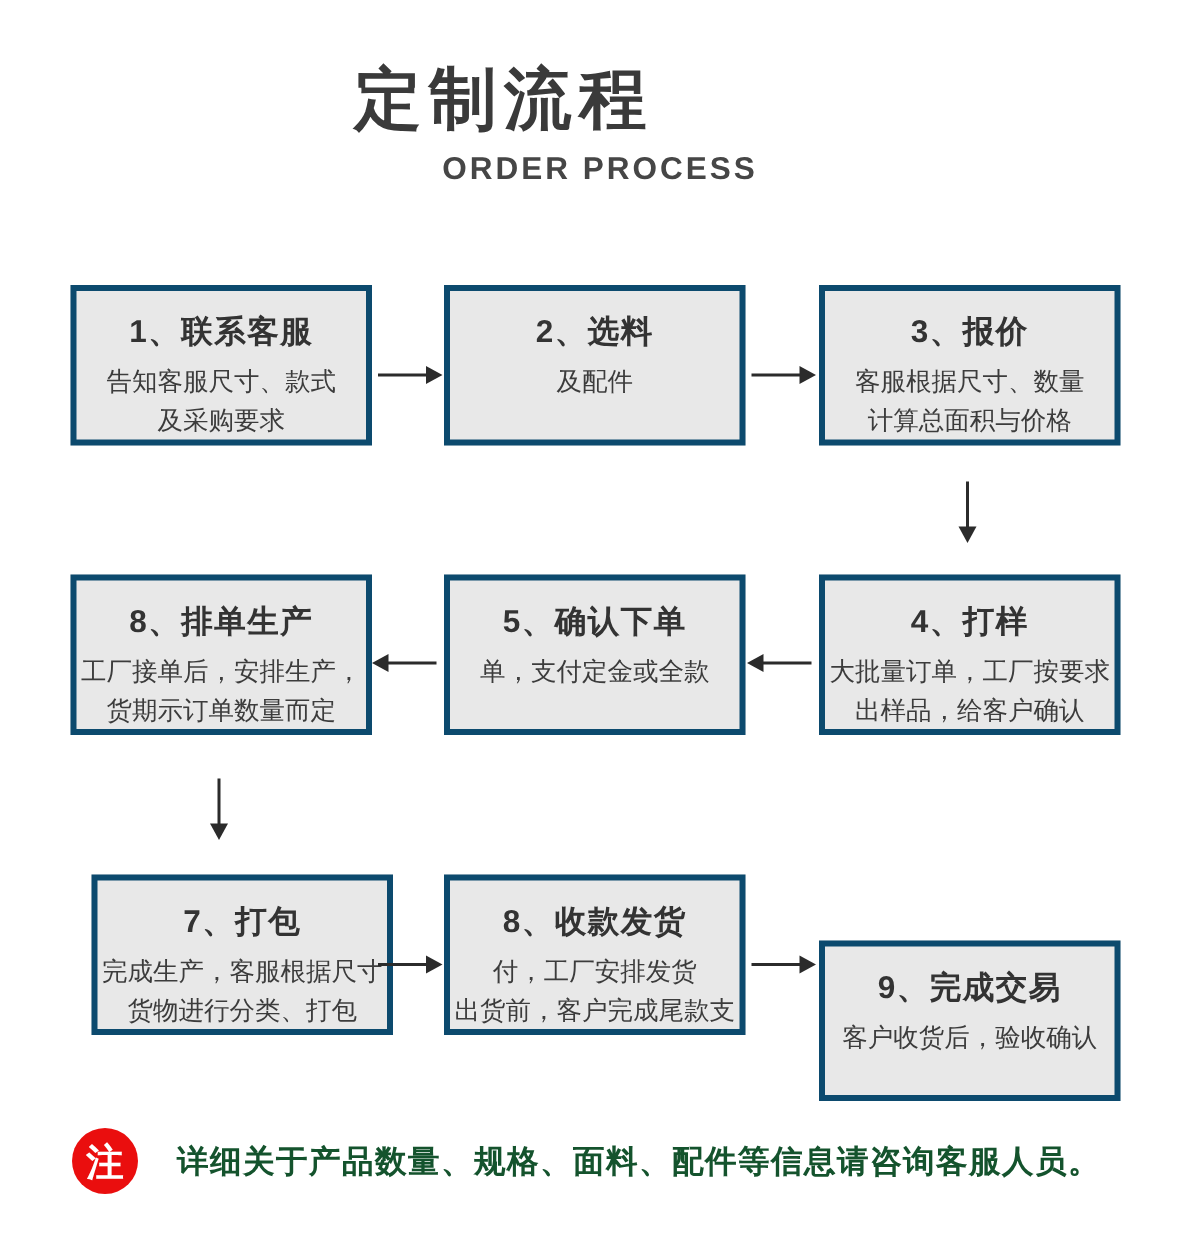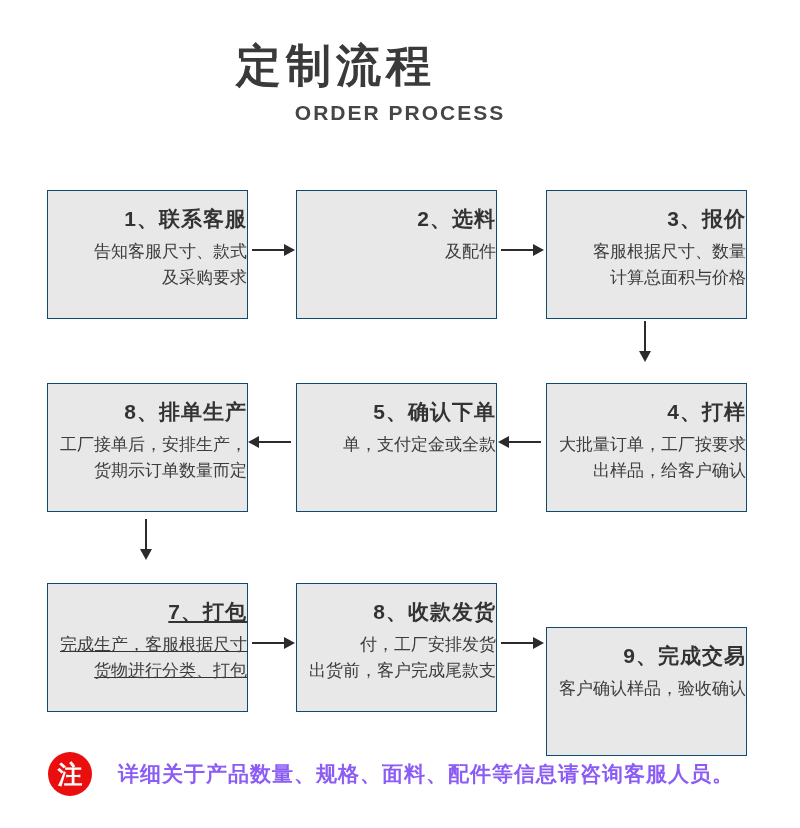--- a/index.html
+++ b/index.html
@@ -23,43 +23,43 @@
   .page-subtitle {
     position: absolute; top: 101px; left: 0; width: 800px;
     text-align: center;
     font-size: 21px; font-weight: 600; letter-spacing: 2px;
     color: #464646;
   }
 
   
   .step-box {
     position: absolute;
-    width: 201px; height: 129px;
+    width: 201px; height: 107px;
     box-sizing: border-box;
     background: #e8e8e8;
-    border: 1px solid #0c4a6e;
-    text-align: right;
+    border: 4px solid #0c4a6e;
+    text-align: center;
     padding-top: 13px;
   }
   .step-title {
     font-size: 21px; font-weight: bold; color: #333333;
     line-height: 30px; margin-bottom: 5px;
     letter-spacing: 1px;
   }
   .step-line {
     font-size: 17px; color: #3c3c3c;
     line-height: 26px; white-space: nowrap;
   }
   .pos-1 { left: 47px;  top: 190px; }
   .pos-2 { left: 296px; top: 190px; }
   .pos-3 { left: 546px; top: 190px; }
   .pos-4 { left: 546px; top: 383px; }
   .pos-5 { left: 296px; top: 383px; }
   .pos-6 { left: 47px;  top: 383px; }
-  .pos-7 { left: 47px;  top: 583px; text-decoration: underline; }
+  .pos-7 { left: 61px;  top: 583px; }
   .pos-8 { left: 296px; top: 583px; }
   .pos-9 { left: 546px; top: 583px; margin-top: 44px; }
 
   
   .arr-r, .arr-l { position: absolute; width: 33px; height: 2px; background: #2b2b2b; }
   .arr-r::after {
     content: ""; position: absolute; right: -10px; top: -5px;
     border-left: 11px solid #2b2b2b;
     border-top: 6px solid transparent; border-bottom: 6px solid transparent;
   }
@@ -88,21 +88,21 @@
     position: absolute; left: 48px; top: 752px;
     width: 44px; height: 44px; border-radius: 50%;
     background: #ea0e0e; color: #ffffff;
     font-size: 25px; font-weight: bold;
     display: flex; align-items: center; justify-content: center;
   }
   .note-text {
     position: absolute; left: 118px; top: 752px; height: 44px;
     display: flex; align-items: center;
     font-size: 21px; font-weight: 600; letter-spacing: 1px;
-    color: #8b5cf6; white-space: nowrap;
+    color: #14532d; white-space: nowrap;
   }
 </style>
 </head>
 <body>
 
 <div class="canvas">
 
   <div class="page-title">定制流程</div>
   <div class="page-subtitle">ORDER PROCESS</div>
 
@@ -155,20 +155,20 @@
 
   <div class="step-box pos-8">
     <div class="step-title">8、收款发货</div>
     <div class="step-line">付，工厂安排发货</div>
     <div class="step-line">出货前，客户完成尾款支</div>
   </div>
   <div class="arr-r a-89"></div>
 
   <div class="step-box pos-9">
     <div class="step-title">9、完成交易</div>
-    <div class="step-line">客户确认样品，验收确认</div>
+    <div class="step-line">客户收货后，验收确认</div>
     <div class="step-line"></div>
   </div>
 
   <div class="note-badge">注</div>
   <div class="note-text">详细关于产品数量、规格、面料、配件等信息请咨询客服人员。</div>
 
 </div>
 
 </body></html>

